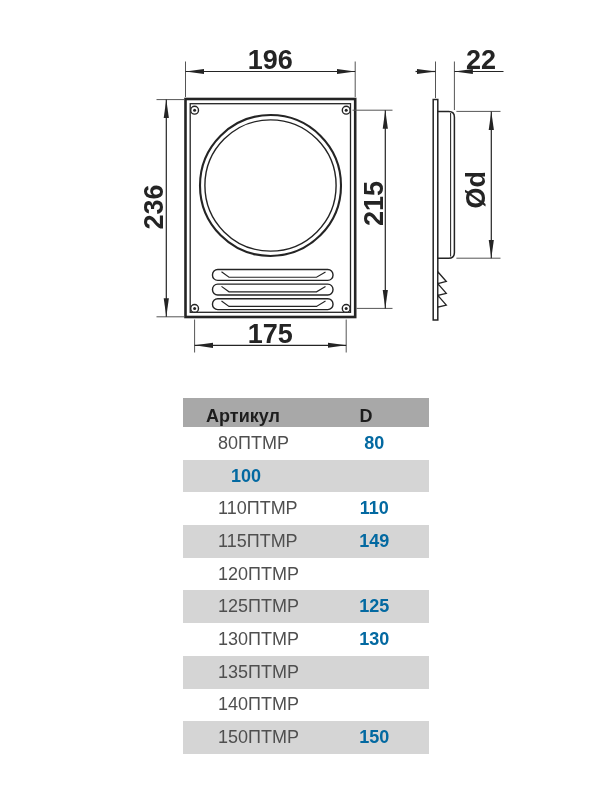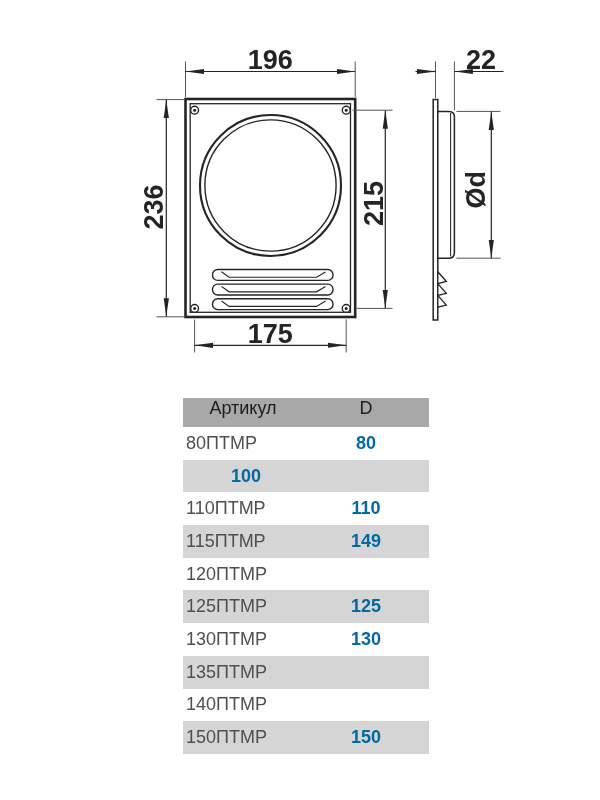--- a/index.html
+++ b/index.html
@@ -10,27 +10,27 @@
   
   .drawing{position:absolute;left:0;top:0;}
   .oln  {fill:#ffffff;stroke:#242424;stroke-width:2.6;}
   .oln2 {fill:none;stroke:#242424;stroke-width:1.3;}
   .part {fill:#ffffff;stroke:#242424;stroke-width:1.5;}
   .ext  {fill:none;stroke:#555555;stroke-width:1;}
   .dim  {fill:none;stroke:#242424;stroke-width:1.2;}
   .dimtxt{font-family:"Liberation Sans",sans-serif;font-weight:700;font-size:27px;fill:#242424;}
   
   .spec-table{position:absolute;left:183px;top:398px;width:246px;font-size:18px;}
-  .t-head{height:29px;background:#a8a8a8;display:flex;align-items:flex-start;font-weight:400;color:#1d1d1d;}
+  .t-head{height:29px;background:#a8a8a8;display:flex;align-items:flex-end;font-weight:700;color:#1d1d1d;}
   .t-head .c1{text-align:center;}
   .t-row{height:32.7px;display:flex;align-items:center;}
   .t-row:nth-child(odd){background:#d5d5d5;}
   .c1{width:120px;}
   .c2{width:126px;text-align:center;}
-  .t-row .c1{color:#4f4f4f;padding-left:3px;box-sizing:border-box;}
+  .t-row .c1{color:#4f4f4f;padding-left:3px;box-sizing:border-box;margin-left:32px;}
   .t-row .c2{font-weight:700;color:#0369a1;}
 </style>
 </head>
 <body>
 
 <svg class="drawing" width="600" height="392" viewBox="0 0 600 392" xmlns="http://www.w3.org/2000/svg">
   <defs>
     <marker id="arw" markerUnits="userSpaceOnUse" markerWidth="20" markerHeight="11" refX="18.5" refY="5.5" orient="auto-start-reverse">
       <path d="M0,2.9 L18.5,5.5 L0,8.1 Z" fill="#242424"></path>
     </marker>

